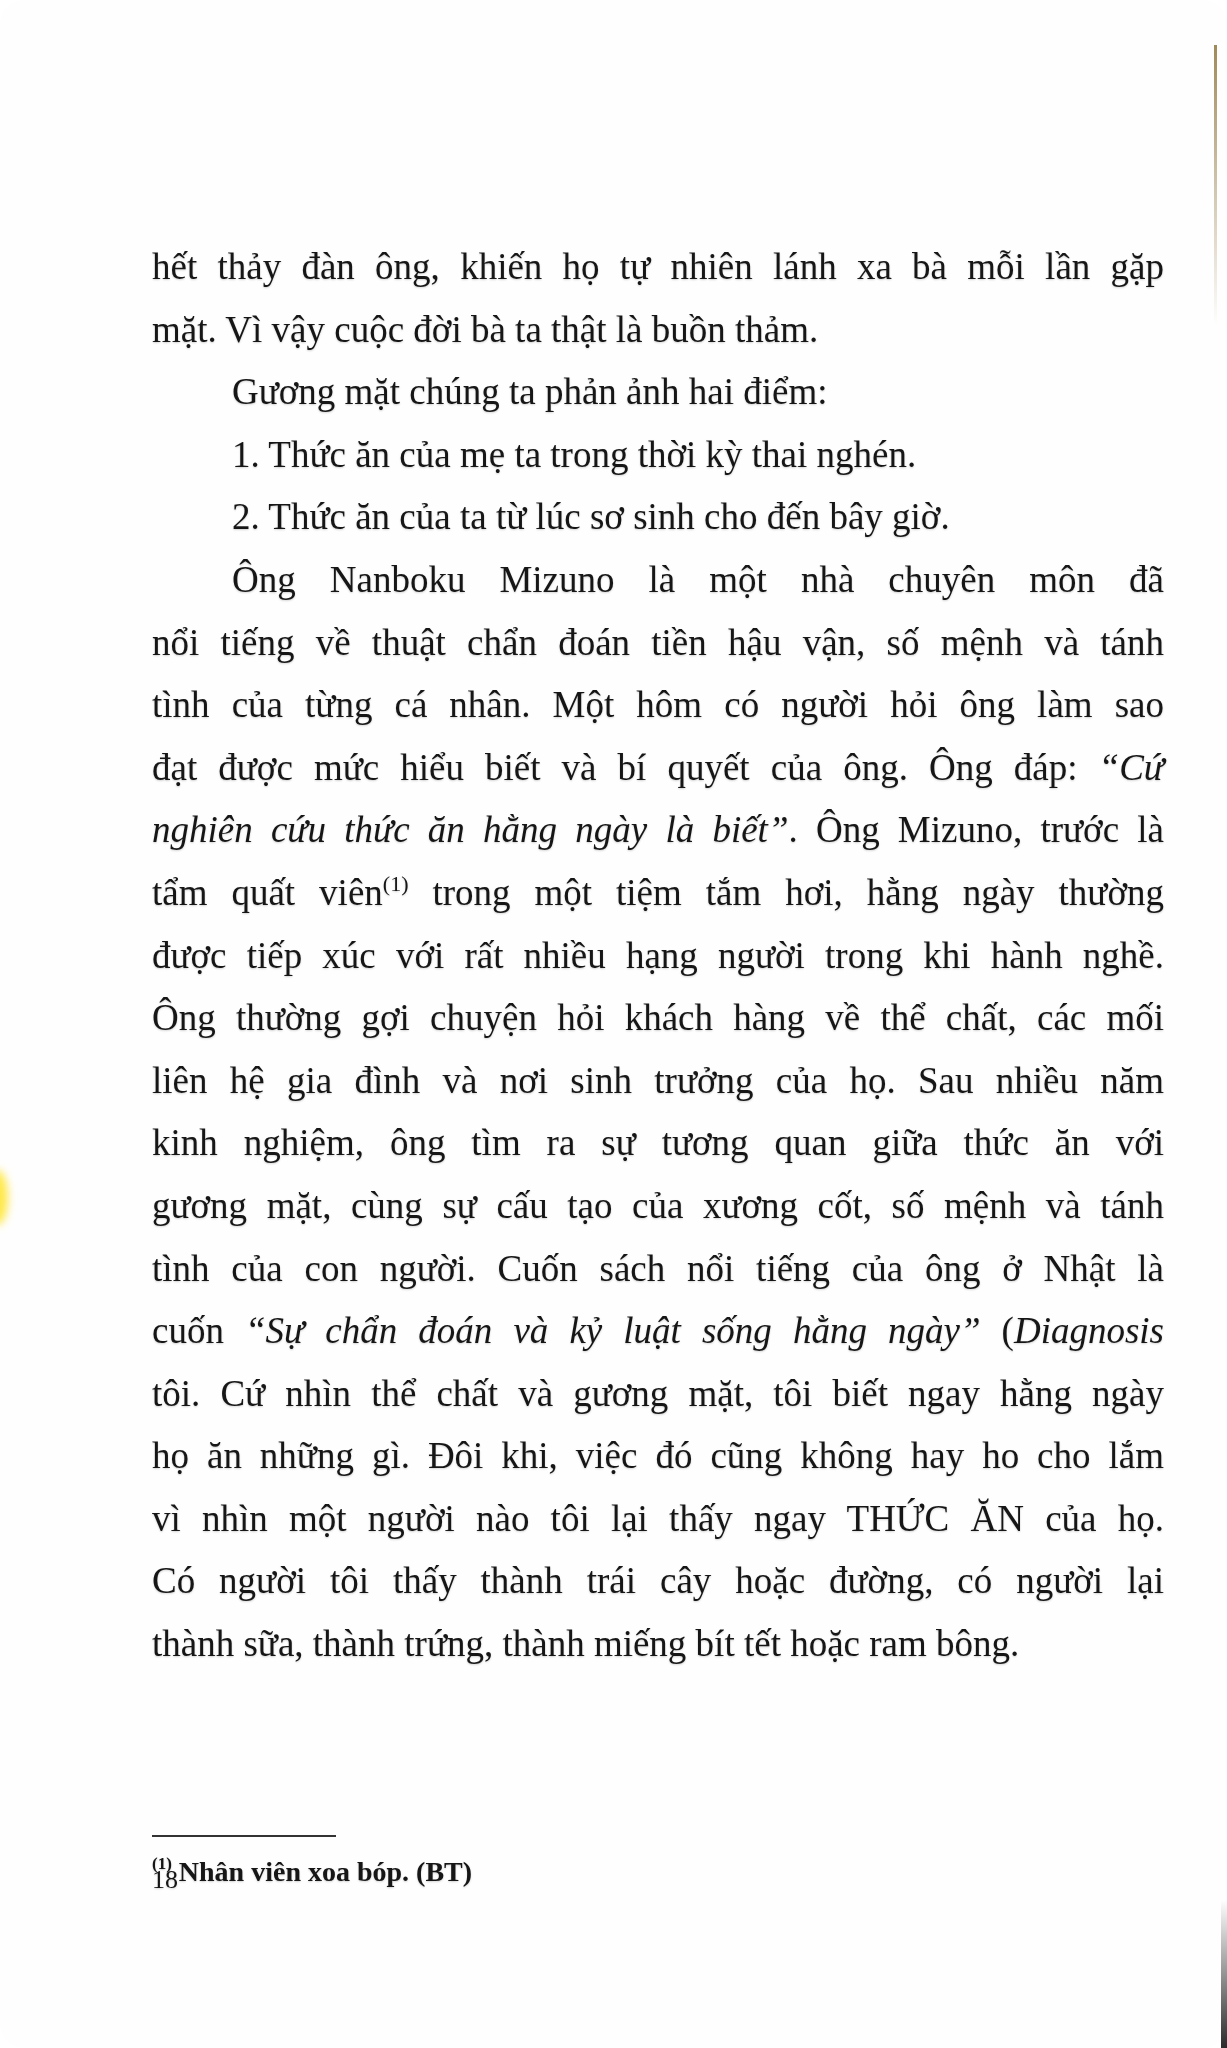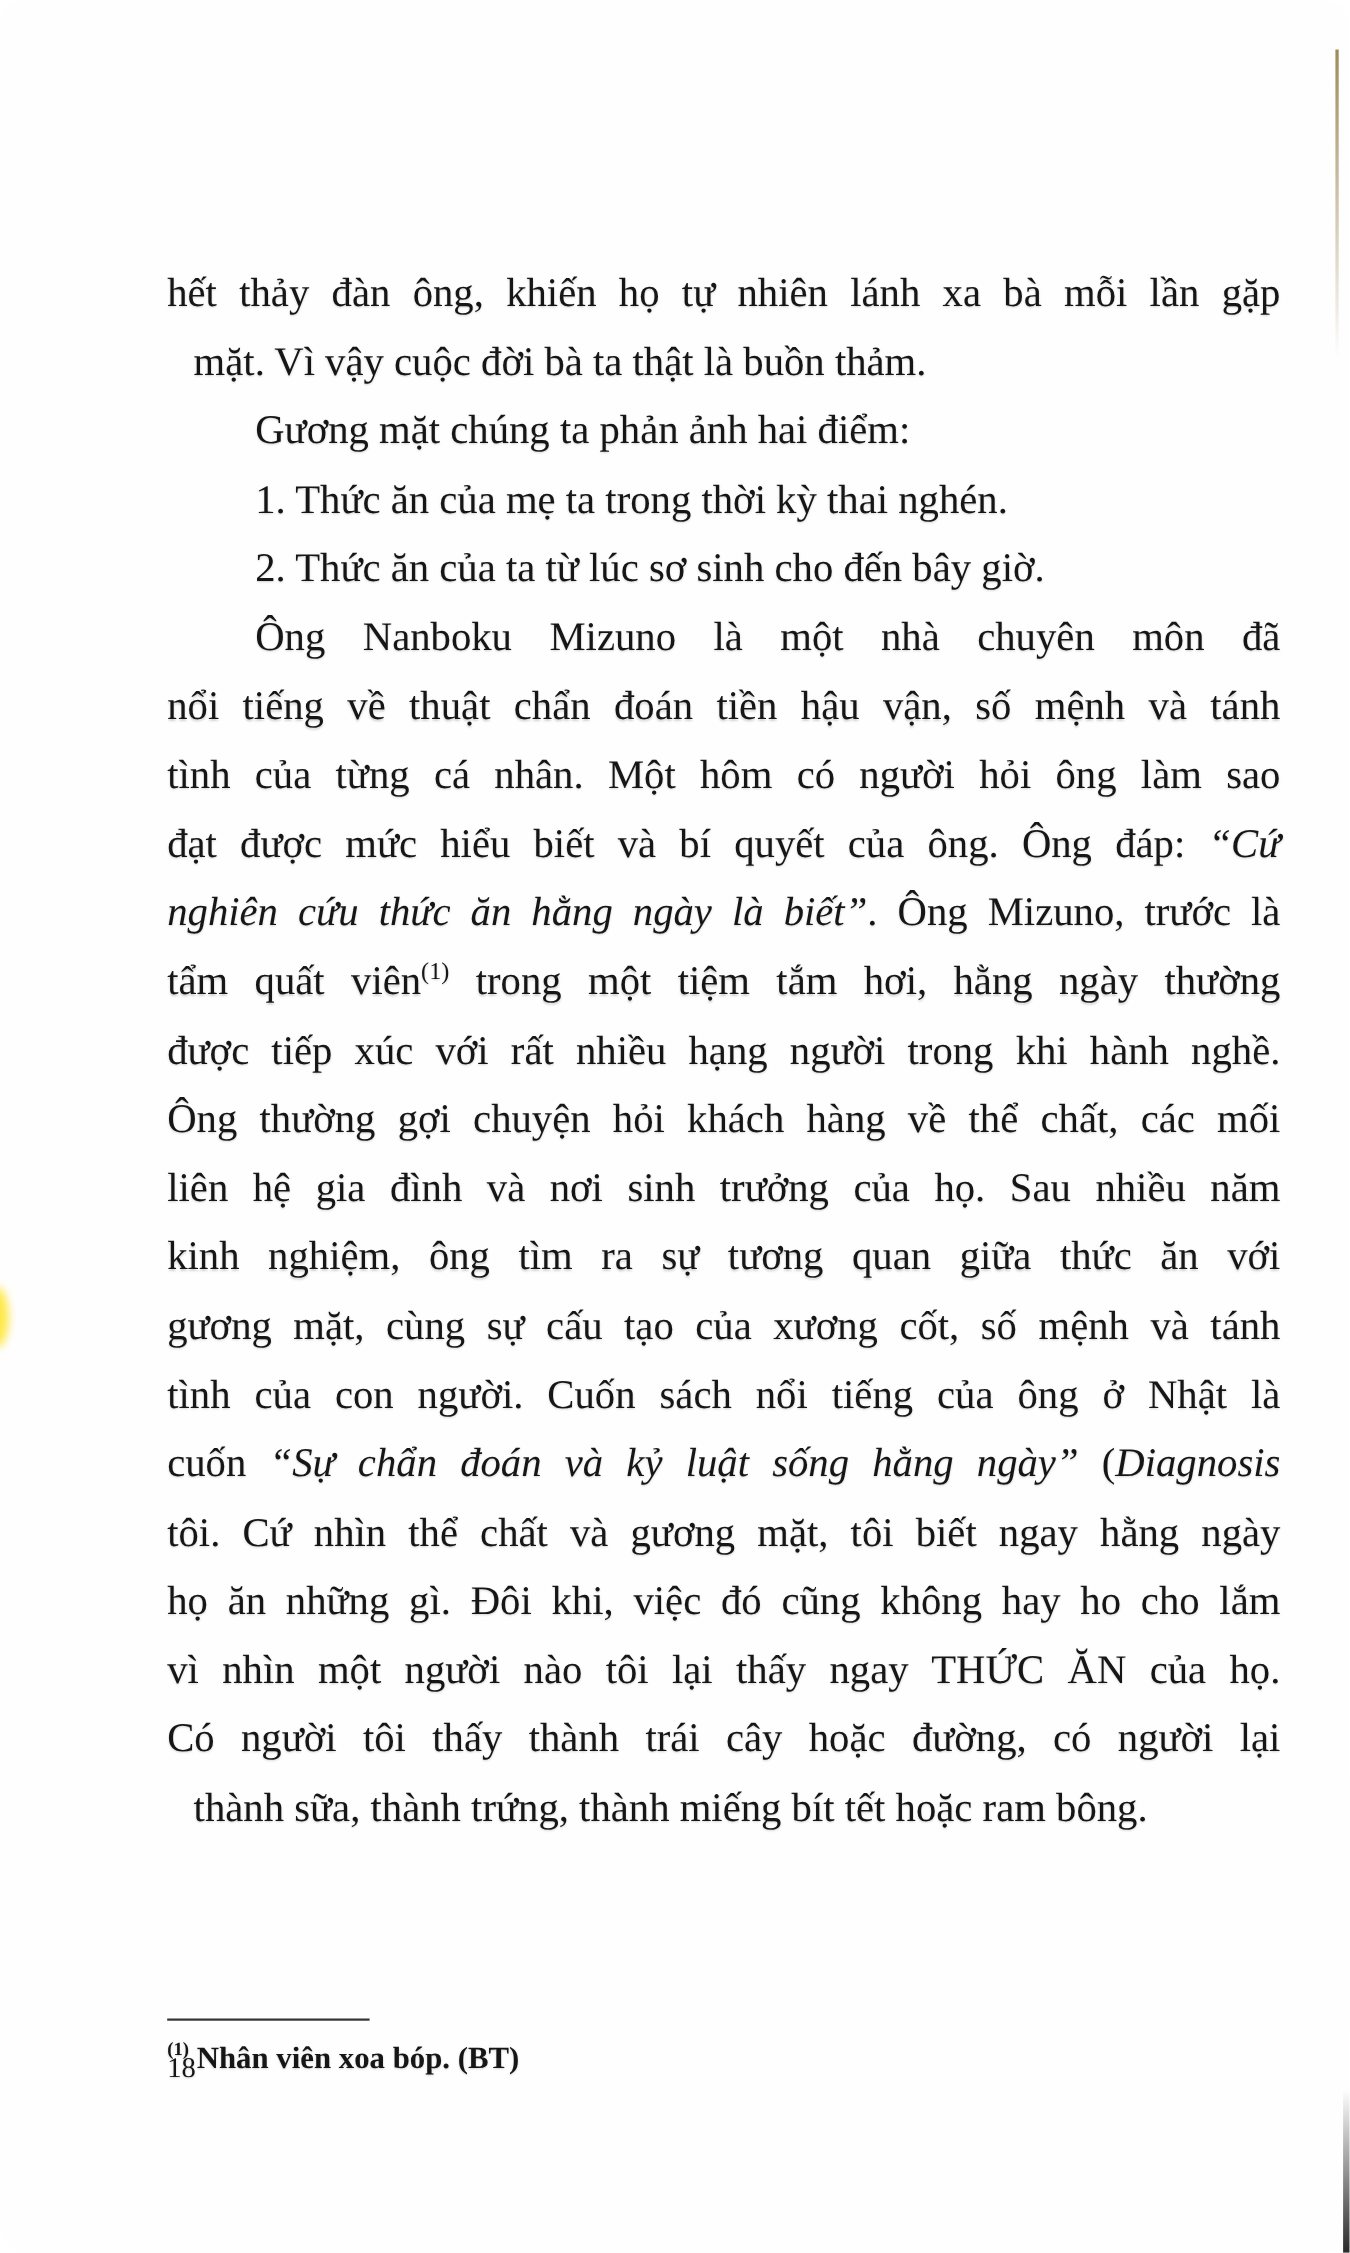--- a/index.html
+++ b/index.html
@@ -52,21 +52,20 @@
     font-size: 37px;
     line-height: 62.6px;
     height: 62.6px;
     white-space: nowrap;
     text-align: justify;
     text-align-last: justify;
     text-shadow: 0 1px 2px rgba(0,0,0,0.18);
   }
   .line.last {
     text-align-last: left;
-    margin-left: 24px;
   }
   .line.indent {
     padding-left: 80px;
   }
   .line.list {
     padding-left: 80px;
     text-align-last: left;
   }
   .it { font-style: italic; }
   sup.fn {

